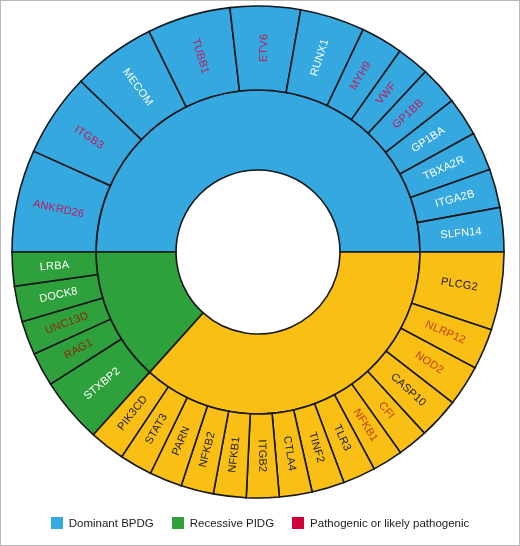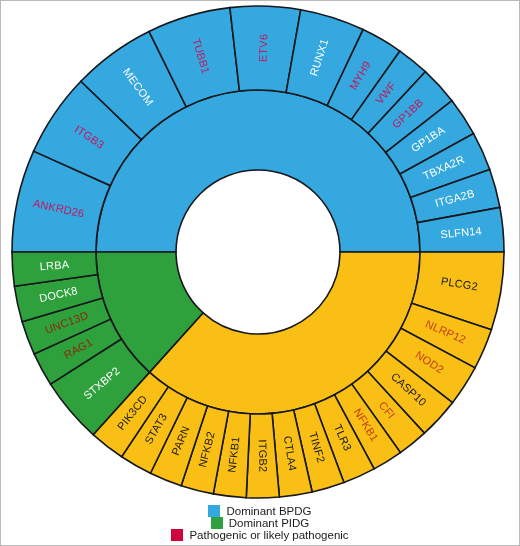--- a/index.html
+++ b/index.html
@@ -9,21 +9,21 @@
   #root{position:relative;width:520px;height:546px;background:#fff;}
   #frame{position:absolute;left:0;top:0;width:520px;height:546px;
          box-sizing:border-box;border:1px solid #b9b9b9;}
   #chart-area{position:absolute;left:0;top:0;width:520px;height:500px;}
   svg.sunburst{display:block;}
   .seg{stroke:#16181c;stroke-width:1.6;}
   .seg-label{font-size:11px;font-weight:400;letter-spacing:.2px;
              dominant-baseline:middle;text-anchor:middle;
              font-family:"Liberation Sans","DejaVu Sans",sans-serif;}
   #legend{position:absolute;left:0;top:502px;width:520px;height:42px;
-          display:flex;align-items:center;justify-content:center;gap:0px;flex-direction:column;}
+          display:flex;align-items:center;justify-content:center;gap:0px;}
   .legend-item{display:flex;align-items:center;margin:0 9px;}
   .legend-swatch{width:12px;height:12px;display:inline-block;
                  margin-right:6px;border:0;flex:0 0 auto;}
   .legend-text{font-size:11.5px;color:#1b1b1b;white-space:nowrap;
                font-family:"Liberation Sans","DejaVu Sans",sans-serif;}
 </style>
 </head>
 <body>
 
 <div id="root">
@@ -109,20 +109,20 @@
     </svg>
   </div>
 
   <div id="legend">
       <div class="legend-item">
         <span class="legend-swatch" style="background: rgb(53, 168, 224);"></span>
         <span class="legend-text">Dominant BPDG</span>
       </div>
       <div class="legend-item">
         <span class="legend-swatch" style="background: rgb(46, 160, 60);"></span>
-        <span class="legend-text">Dominant PIDG</span>
+        <span class="legend-text">Recessive PIDG</span>
       </div>
       <div class="legend-item">
         <span class="legend-swatch" style="background: rgb(208, 0, 60);"></span>
         <span class="legend-text">Pathogenic or likely pathogenic</span>
       </div>
     </div>
 </div>
 
 </body></html>

